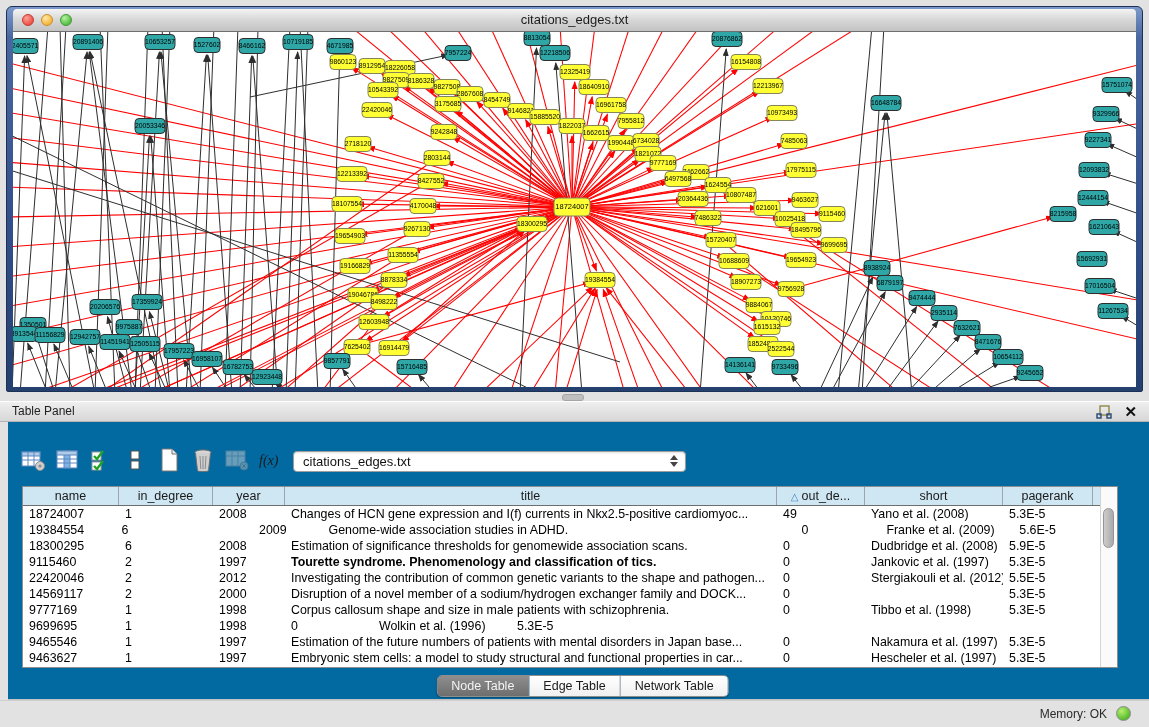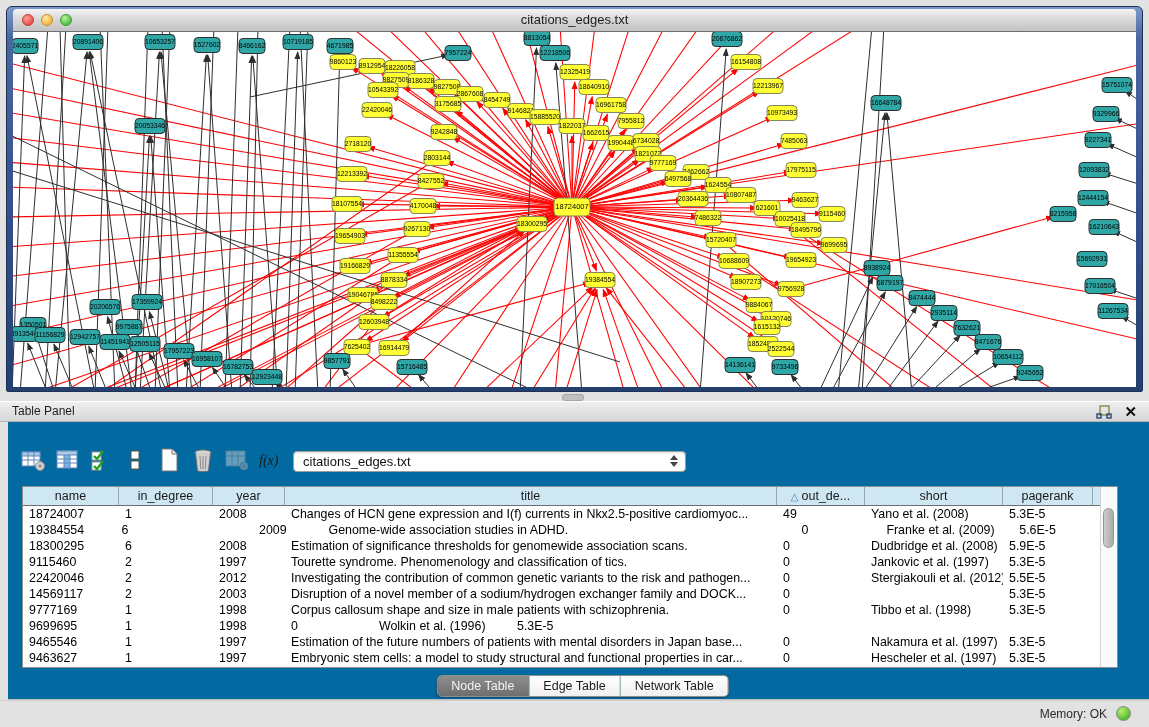--- a/index.html
+++ b/index.html
@@ -681,38 +681,38 @@
             <div class="td" style="width: 72px;">2008</div>
             <div class="td" style="width: 492px;">Estimation of significance thresholds for genomewide association scans.</div>
             <div class="td" style="width: 88px;">0</div>
             <div class="td" style="width: 138px;">Dudbridge et al. (2008)</div>
             <div class="td" style="width: 90px;">5.9E-5</div>
           </div>
           <div class="trow">
             <div class="td" style="width: 96px;">9115460</div>
             <div class="td" style="width: 94px;">2</div>
             <div class="td" style="width: 72px;">1997</div>
-            <div class="td" style="width: 492px;">Tourette syndrome. Phenomenology and classification of tics.</div>
+            <div class="td" style="width: 492px; font-weight: bold;">Tourette syndrome. Phenomenology and classification of tics.</div>
             <div class="td" style="width: 88px;">0</div>
             <div class="td" style="width: 138px;">Jankovic et al. (1997)</div>
             <div class="td" style="width: 90px;">5.3E-5</div>
           </div>
           <div class="trow">
             <div class="td" style="width: 96px;">22420046</div>
             <div class="td" style="width: 94px;">2</div>
             <div class="td" style="width: 72px;">2012</div>
-            <div class="td" style="width: 492px;">Investigating the contribution of common genetic variants to the risk and pathogen...</div>
+            <div class="td" style="width: 492px;">Investigating the contribution of common genetic variants to the shape and pathogen...</div>
             <div class="td" style="width: 88px;">0</div>
             <div class="td" style="width: 138px;">Stergiakouli et al. (2012)</div>
             <div class="td" style="width: 90px;">5.5E-5</div>
           </div>
           <div class="trow">
             <div class="td" style="width: 96px;">14569117</div>
             <div class="td" style="width: 94px;">2</div>
-            <div class="td" style="width: 72px;">2003</div>
+            <div class="td" style="width: 72px;">2000</div>
             <div class="td" style="width: 492px;">Disruption of a novel member of a sodium/hydrogen exchanger family and DOCK...</div>
             <div class="td" style="width: 88px;">0</div>
             <div class="td" style="width: 138px; margin-top: 35px;">de Silva et al. (2003)</div>
             <div class="td" style="width: 90px;">5.3E-5</div>
           </div>
           <div class="trow">
             <div class="td" style="width: 96px;">9777169</div>
             <div class="td" style="width: 94px;">1</div>
             <div class="td" style="width: 72px;">1998</div>
             <div class="td" style="width: 492px;">Corpus callosum shape and size in male patients with schizophrenia.</div>

